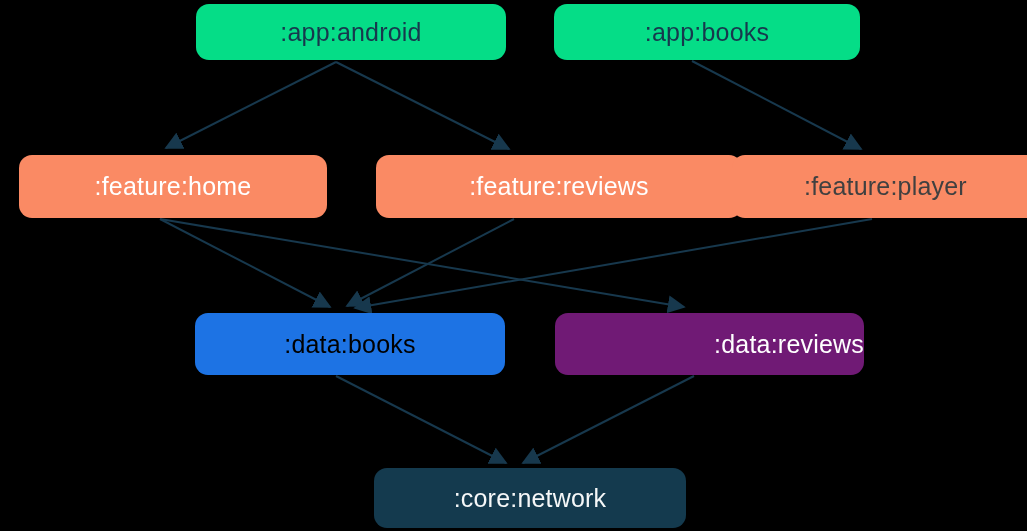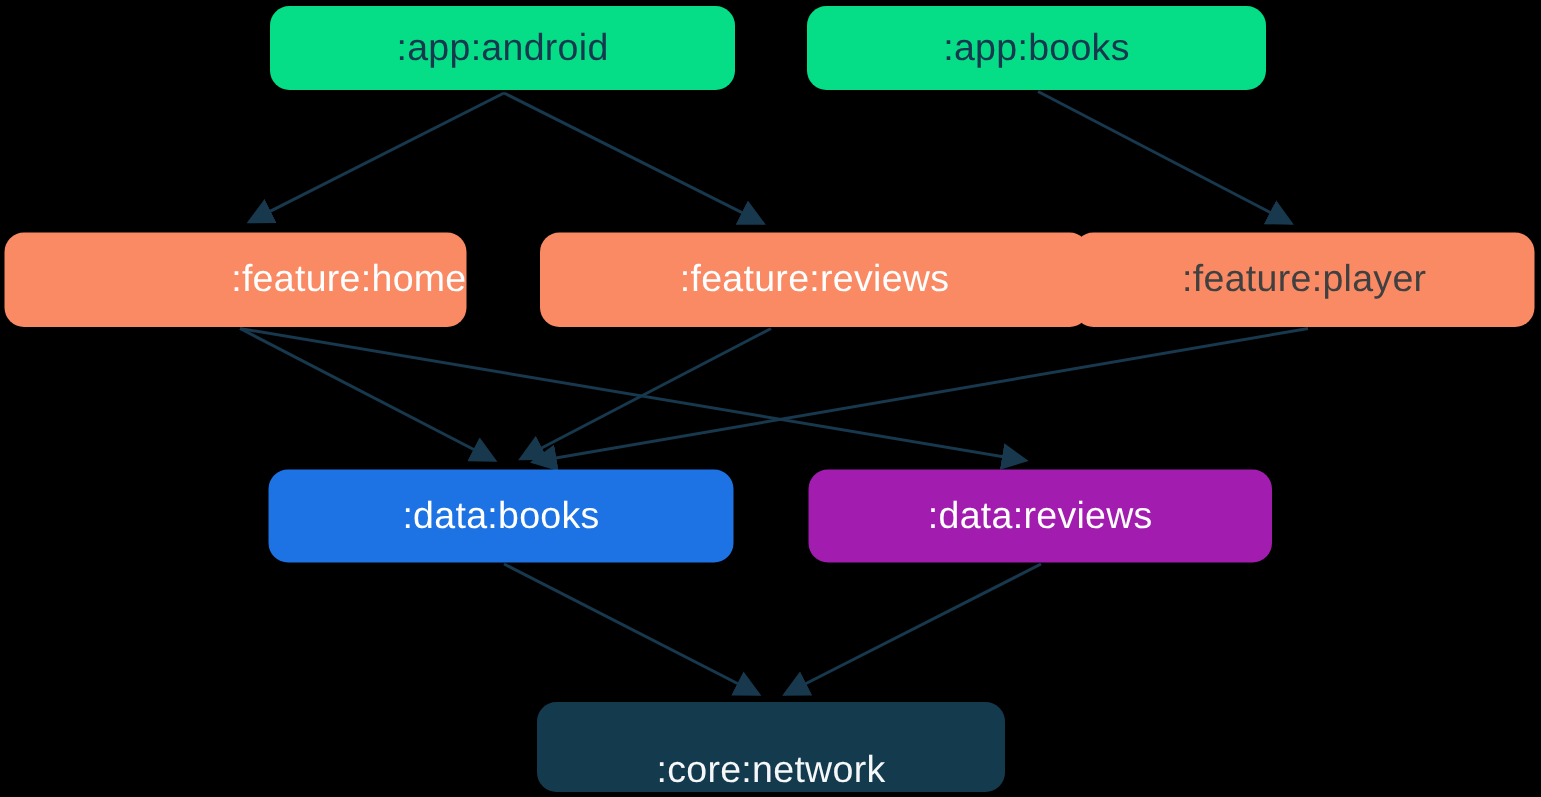--- a/index.html
+++ b/index.html
@@ -20,20 +20,21 @@
   .node {
     position: absolute;
     display: flex;
     align-items: center;
     justify-content: center;
     border-radius: 13px;
     font-size: 25px;
     letter-spacing: 0.2px;
     white-space: nowrap;
     box-sizing: border-box;
+    margin-left: 16px;
   }
   
   .n-app-android     { left: 180px; top:   4px; width: 310px; height: 56px; }
   .n-app-auto        { left: 538px; top:   4px; width: 306px; height: 56px; }
   .n-feature-home    { left:   3px; top: 155px; width: 308px; height: 63px; }
   .n-feature-reviews { left: 360px; top: 155px; width: 366px; height: 63px; }
   .n-feature-player  { left: 716px; top: 155px; width: 307px; height: 63px; }
   .n-data-books      { left: 179px; top: 313px; width: 310px; height: 62px; }
   .n-data-reviews    { left: 539px; top: 313px; width: 309px; height: 62px; }
   .n-core-network    { left: 358px; top: 468px; width: 312px; height: 60px; }
@@ -62,37 +63,37 @@
   </svg>
 
   <div class="node n-app-android" style="background: rgb(5, 221, 135); color: rgb(23, 56, 77);">
     <span>:app:android</span>
   </div>
 
   <div class="node n-app-auto" style="background: rgb(5, 221, 135); color: rgb(23, 56, 77);">
     <span>:app:books</span>
   </div>
 
-  <div class="node n-feature-home" style="background: rgb(250, 138, 100); color: rgb(255, 255, 255); justify-content: flex-end;">
+  <div class="node n-feature-home" style="background: rgb(250, 138, 100); color: rgb(255, 255, 255);">
     <span>:feature:home</span>
   </div>
 
   <div class="node n-feature-reviews" style="background: rgb(250, 138, 100); color: rgb(255, 255, 255);">
     <span>:feature:reviews</span>
   </div>
 
   <div class="node n-feature-player" style="background: rgb(250, 138, 100); color: #404040;">
     <span>:feature:player</span>
   </div>
 
-  <div class="node n-data-books" style="background: rgb(29, 115, 228); color: #ffffff; text-align: center;">
+  <div class="node n-data-books" style="background: rgb(29, 115, 228); color: #000000; text-align: center;">
     <span>:data:books</span>
   </div>
 
-  <div class="node n-data-reviews" style="background: #a21caf; color: rgb(255, 255, 255);">
+  <div class="node n-data-reviews" style="background: #701a75; color: rgb(255, 255, 255); justify-content: flex-end;">
     <span>:data:reviews</span>
   </div>
 
-  <div class="node n-core-network" style="background: rgb(20, 58, 78); color: rgb(245, 247, 248); align-items: flex-end;">
+  <div class="node n-core-network" style="background: rgb(20, 58, 78); color: rgb(245, 247, 248);">
     <span>:core:network</span>
   </div>
 
 </div>
 
 </body></html>

